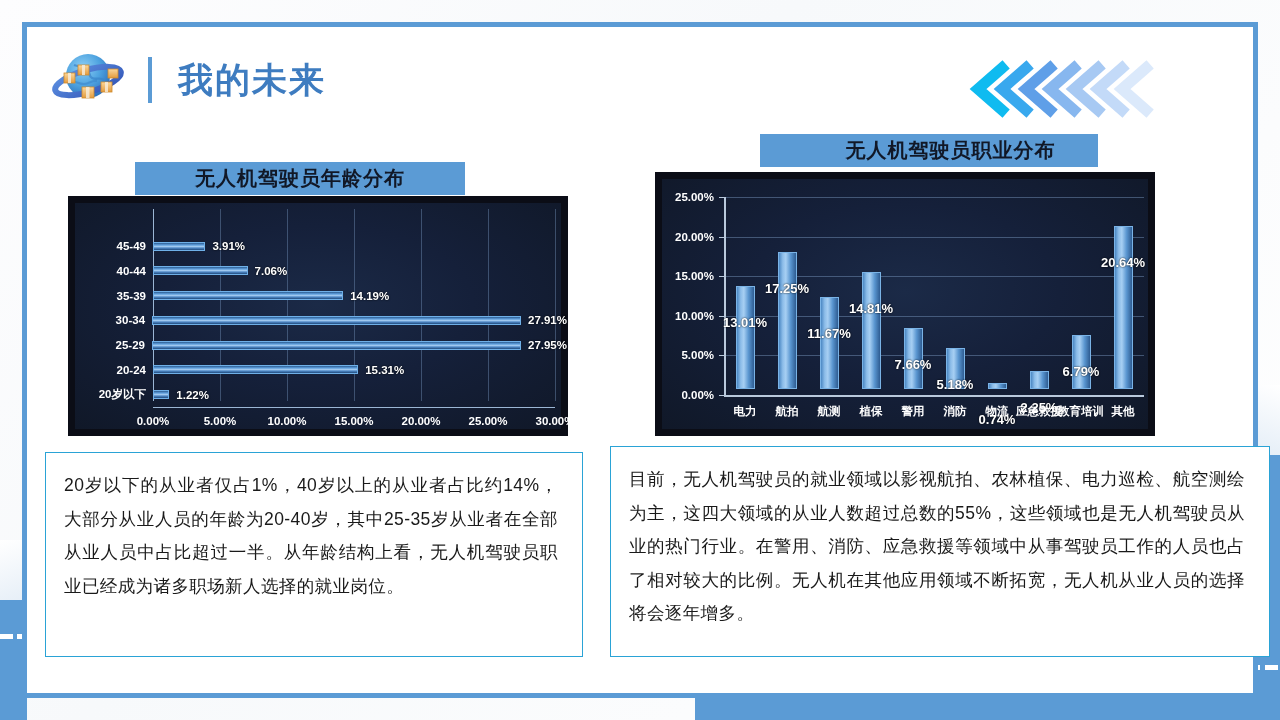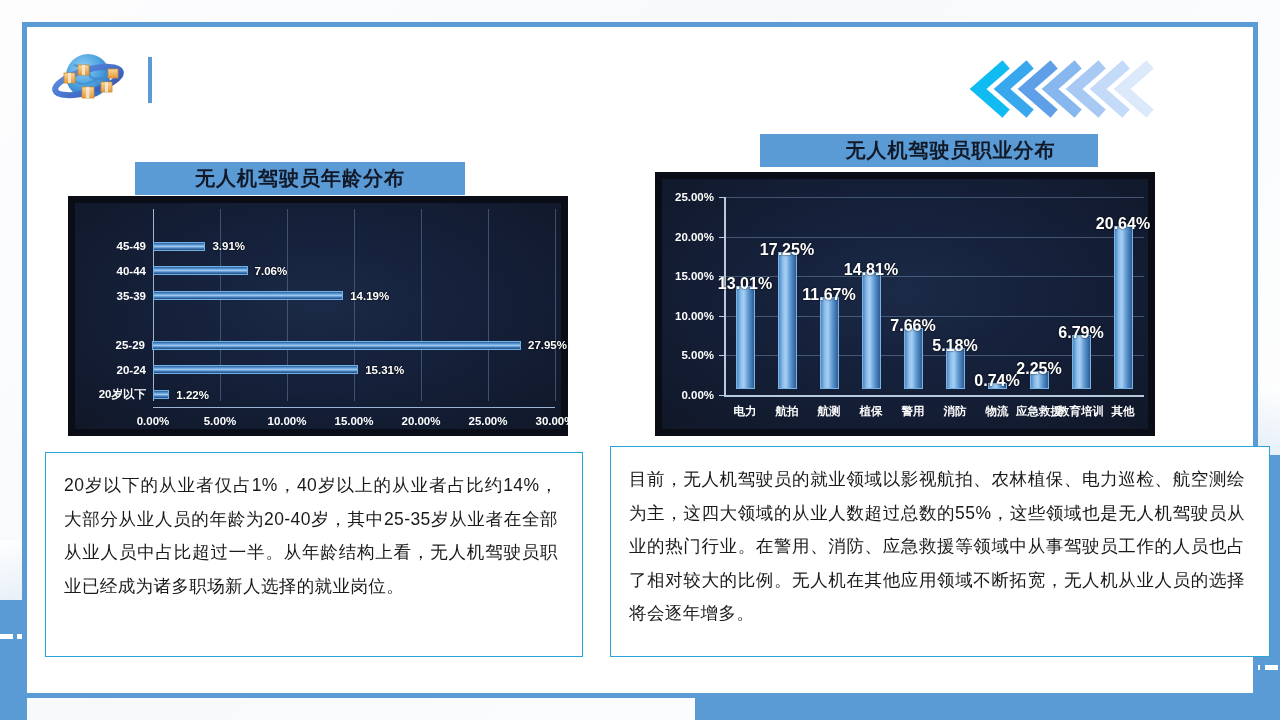--- a/index.html
+++ b/index.html
@@ -157,22 +157,22 @@
   .v-col {
     position: absolute; bottom: 0;
     display: flex; flex-direction: column; align-items: center; justify-content: flex-end;
   }
   .v-bar {
     width: 19px;
     background: linear-gradient(to right,#4b88c4 0%,#8dbde9 22%,#a7cff3 40%,#5a96d0 68%,#2e5c92 100%);
     border: 0.5px solid #7ab3e6;
   }
   .v-val {
-    position: absolute; color: #ffffff; font-size: 16px; font-weight: bold;
-    white-space: nowrap; text-shadow: 0 0 2px #000; transform: translateX(-50%);
+    position: absolute; color: #ffffff; font-size: 13px; font-weight: bold;
+    white-space: nowrap; text-shadow: 0 0 2px #000; transform: translateX(-50%); margin-top: 40px;
   }
   .v-xlabel {
     position: absolute; color: #ffffff; font-size: 11.5px; font-weight: bold;
     white-space: nowrap; transform: translateX(-50%);
   }
 
   
   .textbox {
     position: absolute;
     border: 1px solid #2aa3d6;
@@ -244,20 +244,21 @@
           <rect x="30" y="18" width="3" height="10" fill="#f7efe0" opacity=".8"></rect>
           <rect x="30" y="40" width="12" height="11" fill="url(#box)" stroke="#cf8a2c" stroke-width=".8"></rect>
           <rect x="34" y="40" width="3.5" height="11" fill="#f7efe0" opacity=".8"></rect>
           <rect x="49" y="35" width="11" height="10" fill="url(#box)" stroke="#cf8a2c" stroke-width=".8"></rect>
           <rect x="53" y="35" width="3" height="10" fill="#f7efe0" opacity=".8"></rect>
           <rect x="56" y="22" width="10" height="9" fill="url(#box)" stroke="#cf8a2c" stroke-width=".8"></rect>
         </g>
       </svg>
     </span>
     <span class="divider"></span>
+    <span class="slide-title">我的未来</span>
   </div>
 
   <div class="chevrons">
     <svg viewBox="0 0 200 58" width="200" height="58">
       <g fill="none" stroke-width="11" stroke-linecap="square">
         <polyline points="34,8 10,29 34,50" stroke="#0fbbf0"></polyline>
         <polyline points="58,8 34,29 58,50" stroke="#38a8ee"></polyline>
         <polyline points="82,8 58,29 82,50" stroke="#5f9fe8"></polyline>
         <polyline points="106,8 82,29 106,50" stroke="#87b7ef"></polyline>
         <polyline points="130,8 106,29 130,50" stroke="#a7c9f3"></polyline>
@@ -294,20 +295,25 @@
           </div>
           <div class="h-row" style="top: 154.5px; height: 24.75px; width: 492px;">
             <div class="h-label">20-24</div>
             <div class="h-bar" style="width: 205.154px;"></div>
             <div class="h-val">15.31%</div>
           </div>
           <div class="h-row" style="top: 129.75px; height: 24.75px; width: 492px;">
             <div class="h-label">25-29</div>
             <div class="h-bar" style="width: 374.53px;"></div>
             <div class="h-val">27.95%</div>
+          </div>
+          <div class="h-row" style="top: 105px; height: 24.75px; width: 492px;">
+            <div class="h-label">30-34</div>
+            <div class="h-bar" style="width: 373.994px;"></div>
+            <div class="h-val">27.91%</div>
           </div>
           <div class="h-row" style="top: 80.25px; height: 24.75px; width: 492px;">
             <div class="h-label">35-39</div>
             <div class="h-bar" style="width: 190.146px;"></div>
             <div class="h-val">14.19%</div>
           </div>
           <div class="h-row" style="top: 55.5px; height: 24.75px; width: 492px;">
             <div class="h-label">40-44</div>
             <div class="h-bar" style="width: 94.604px;"></div>
             <div class="h-val">7.06%</div>

